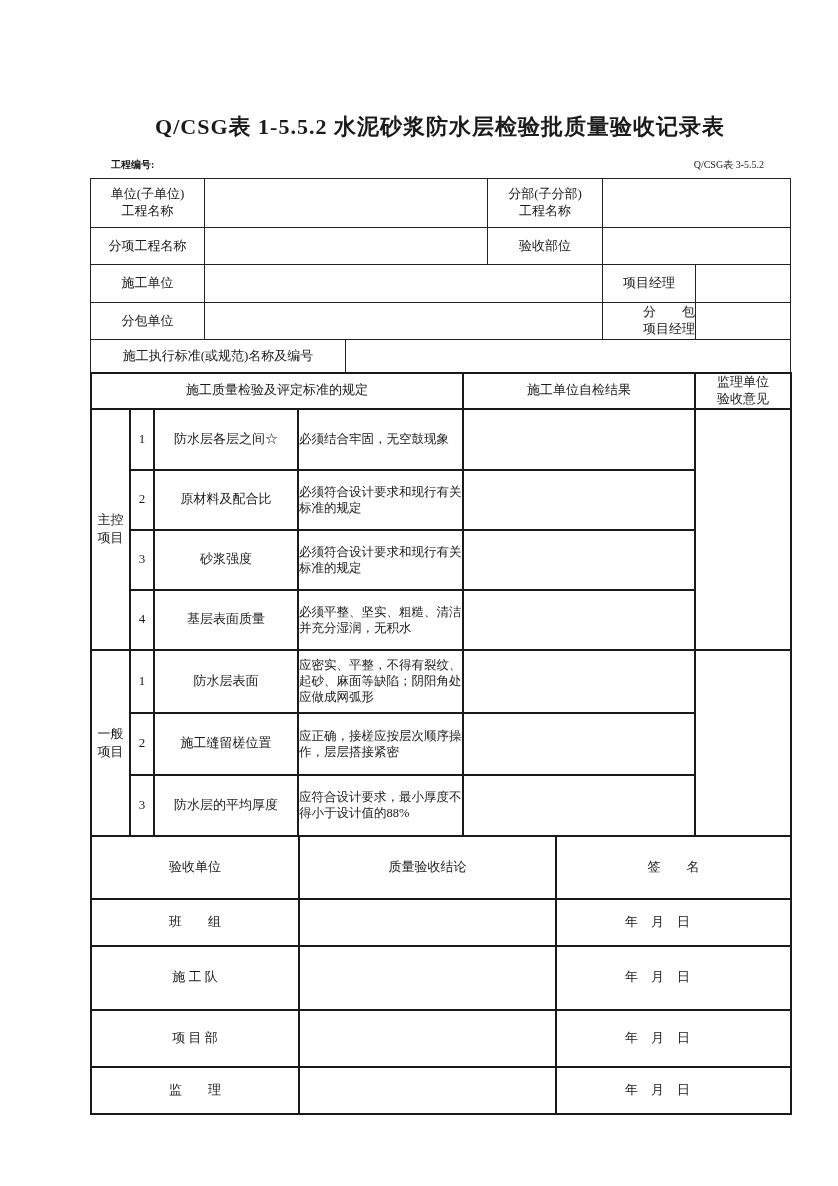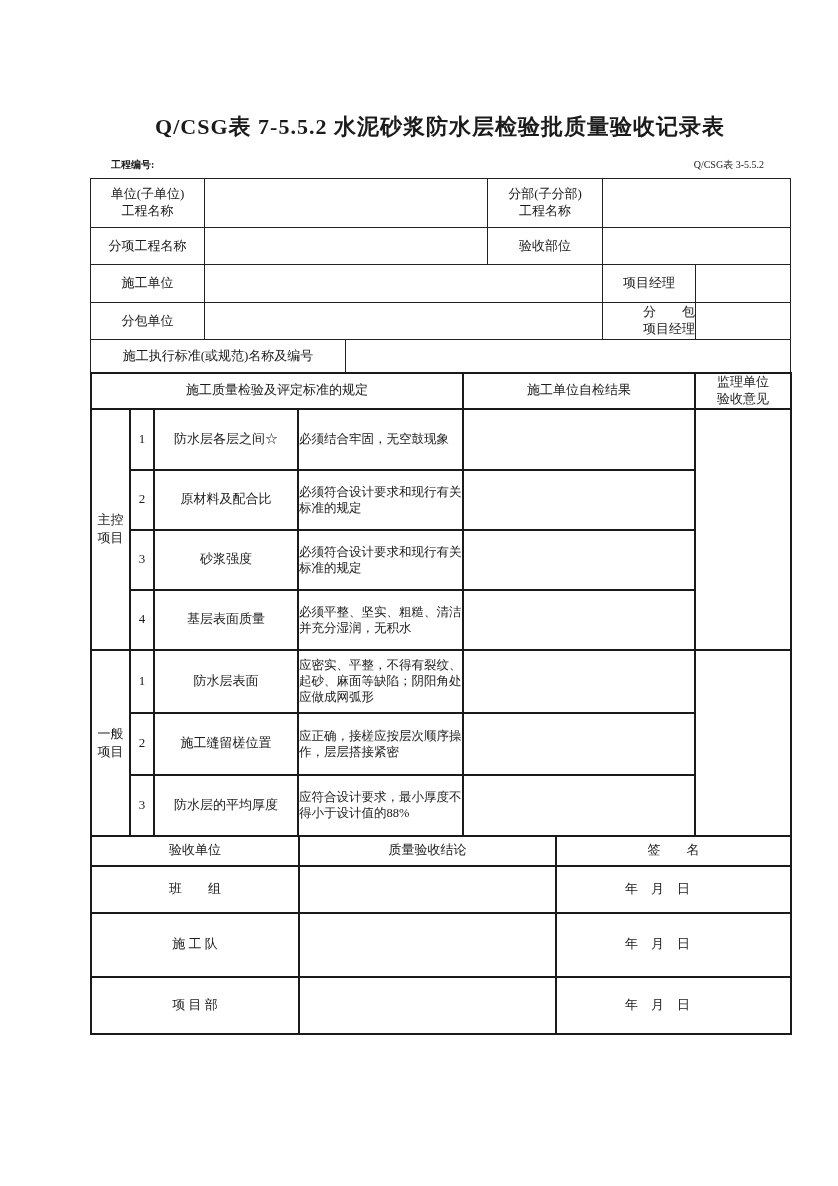--- a/index.html
+++ b/index.html
@@ -34,21 +34,21 @@
   .grp{font-size:13px;line-height:1.4;}
   .datecell{text-align:center;padding-right:32px;font-size:13px;}
   .hdr{font-size:13px;}
 </style>
 </head>
 <body>
 
 <div class="page">
   <div class="content">
 
-    <div class="doc-title">Q/CSG表 7-5.5.2 水泥砂浆防水层检验批质量验收记录表</div>
+    <div class="doc-title">Q/CSG表 1-5.5.2 水泥砂浆防水层检验批质量验收记录表</div>
 
     <div class="meta-row">
       <span class="lbl">工程编号:</span>
       <span>Q/CSG表 3-5.5.2</span>
     </div>
 
     <table class="tinfo">
       <colgroup>
           <col style="width:114px">
           <col style="width:283px">
@@ -179,37 +179,42 @@
     </tbody>
       </table>
 
     <table class="taccept pull2">
       <colgroup>
           <col style="width:208px">
           <col style="width:257px">
           <col style="width:235px">
         </colgroup>
       <tbody>
-          <tr style="height:30px">
+          <tr style="height:63px">
         <td>验收单位</td>
         <td>质量验收结论</td>
         <td class="pre">签　　名</td>
       </tr>
       <tr style="height:47px">
         <td class="pre">班　　组</td>
         <td></td>
         <td class="datecell pre">年　月　日</td>
       </tr>
       <tr style="height:64px">
         <td class="pre">施 工 队</td>
         <td></td>
         <td class="datecell pre">年　月　日</td>
       </tr>
       <tr style="height:57px">
         <td class="pre">项 目 部</td>
         <td></td>
         <td class="datecell pre">年　月　日</td>
       </tr>
+      <tr style="height:47px">
+        <td class="pre">监　　理</td>
+        <td></td>
+        <td class="datecell pre">年　月　日</td>
+      </tr>
     </tbody>
       </table>
 
   </div>
 </div>
 
 </body></html>

